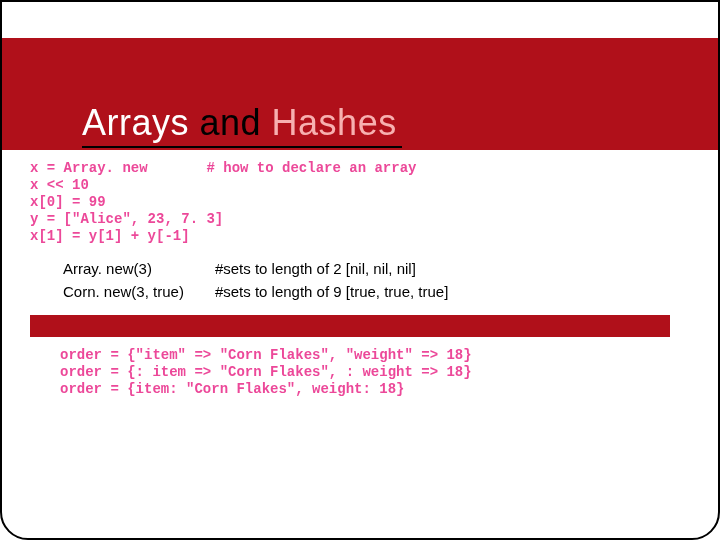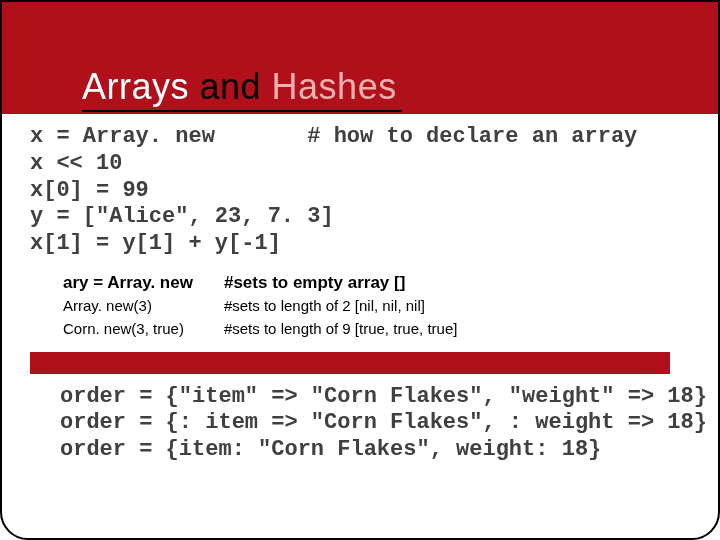--- a/index.html
+++ b/index.html
@@ -16,20 +16,21 @@
     background: #fff;
     border: 2px solid #000;
     border-radius: 0 0 28px 28px;
     overflow: hidden;
   }
   .title-bar {
     background: #b0101a;
     height: 112px;
     width: 100%;
     position: relative;
+    margin-top: 36px;
   }
   .title-text {
     position: absolute;
     left: 80px;
     bottom: 6px;
     font-size: 36px;
     font-family: Arial, Helvetica, sans-serif;
     letter-spacing: 0.5px;
   }
   .title-text .w1 { color: #fff; }
@@ -40,25 +41,25 @@
     left: 80px;
     bottom: 2px;
     width: 320px;
     border-bottom: 2px solid #000;
   }
   .content {
     padding: 10px 28px 0 28px;
   }
   .code {
     font-family: "Courier New", Courier, monospace;
-    font-size: 22px;
+    font-size: 14px;
     font-weight: bold;
     line-height: 1.22;
     white-space: pre;
-    color: #404040;
+    color: #ec4899;
   }
   .sans {
     font-family: Arial, Helvetica, sans-serif;
   }
   .block2 {
     margin-top: 12px;
     margin-left: 30px;
     font-size: 17px;
   }
   .block2 .row1 {
@@ -98,24 +99,20 @@
 
     <div class="code">x = Array. new       # how to declare an array
 x &lt;&lt; 10
 x[0] = 99
 y = ["Alice", 23, 7. 3]
 x[1] = y[1] + y[-1]</div>
 
     <div class="block2 sans">
       <table>
         <tbody>
-            <tr class="row1">
-          <td class="left">ary = Array. new</td>
-          <td>#sets to empty array  []</td>
-        </tr>
         <tr class="sub">
           <td class="left">Array. new(3)</td>
           <td>#sets to length of 2 [nil, nil, nil]</td>
         </tr>
         <tr class="sub">
           <td class="left">Corn. new(3, true)</td>
           <td>#sets to length of 9 [true, true, true]</td>
         </tr>
       </tbody>
         </table>

